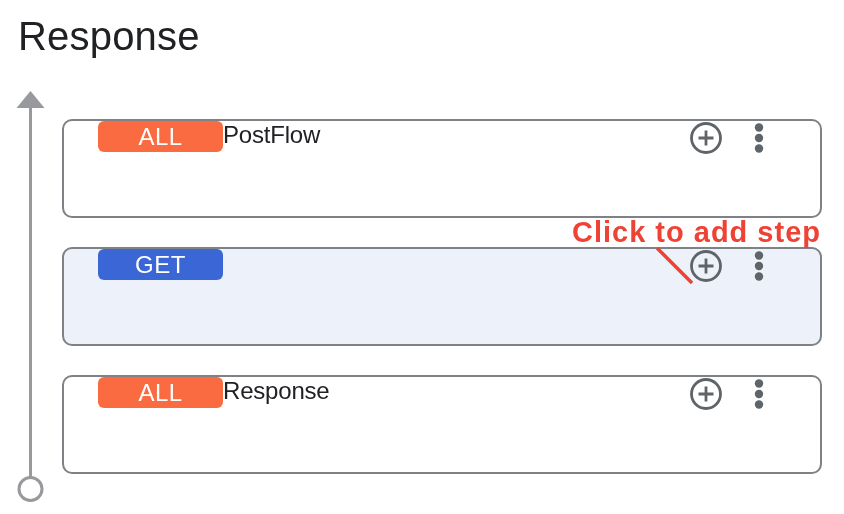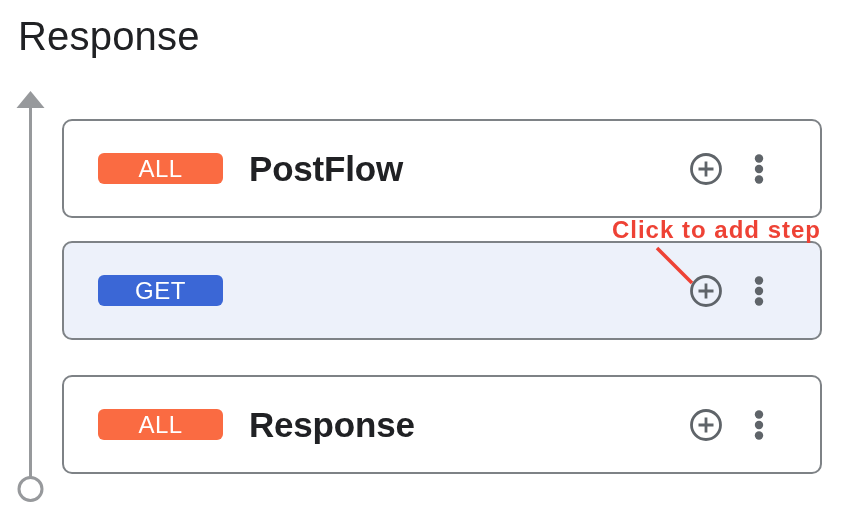--- a/index.html
+++ b/index.html
@@ -33,45 +33,44 @@
   .card {
     position: absolute;
     left: 62px;
     width: 760px;
     height: 99px;
     box-sizing: border-box;
     background: #ffffff;
     border: 2px solid var(--card-border, #7E8286);
     border-radius: 10px;
     display: flex;
-    align-items: center;
+    align-items: flex-start;
     padding: 0 56px 0 34px;
   }
   .card--highlighted { background: var(--highlight-bg, #EDF1FA); }
   .card-1 { top: 119px; }
-  .card-2 { top: 241px; }
+  .card-2 { top: 247px; }
   .card-3 { top: 375px; }
 
   .verb-badge {
     width: 125px;
     height: 31px;
     border-radius: 6px;
     color: #ffffff;
     font-size: 24px;
     font-weight: 500;
     letter-spacing: 0.5px;
     display: flex;
     align-items: center;
     justify-content: center;
     flex: 0 0 auto;
   }
   .card-title {
-    margin-left: 26px;
-    font-size: 35px;
-    font-weight: 700;
+    font-size: 24px;
+    font-weight: 400;
     color: var(--title-text, #202124);
     letter-spacing: -0.2px;
     white-space: nowrap;
   }
   .card-actions {
     margin-left: auto;
     display: flex;
     align-items: center;
     gap: 31px;
   }
@@ -86,21 +85,21 @@
     justify-content: center;
   }
   .plus-icon circle { fill: none; stroke: var(--icon-gray, #5F6469); stroke-width: 2.8; }
   .plus-icon path { stroke: var(--icon-gray, #5F6469); stroke-width: 2.8; stroke-linecap: butt; }
   .dots-icon circle { fill: var(--icon-gray, #5F6469); }
 
   .annotation-label {
     position: absolute;
     top: 216px;
     right: 23px;
-    font-size: 24px;
+    font-size: 29px;
     font-weight: 700;
     letter-spacing: 1px;
     color: var(--accent-red, #EE4235);
     white-space: nowrap;
     z-index: 5;
   }
   .annotation-overlay {
     position: absolute;
     left: 0;
     top: 0;

